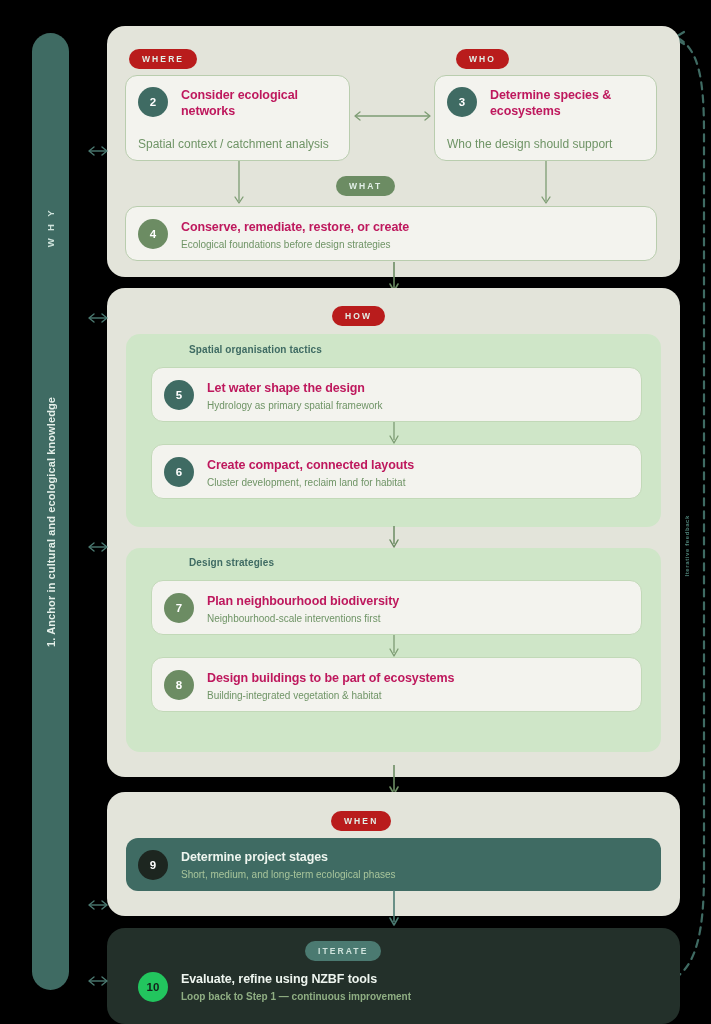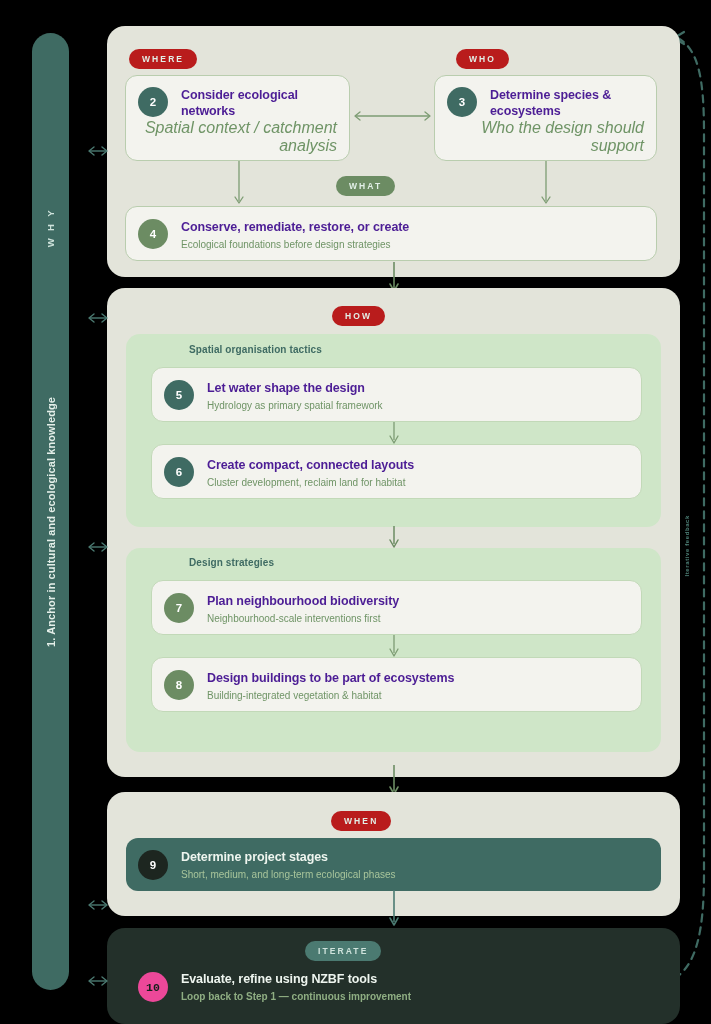--- a/index.html
+++ b/index.html
@@ -140,25 +140,25 @@
     display: flex;
     align-items: center;
     justify-content: center;
     color: #ffffff;
     font-size: 11.5px;
     font-weight: 700;
   }
   .num-teal  { background: #3f6b63; }
   .num-olive { background: #6c8c63; }
   .num-black { background: #1d2620; }
-  .num-lite  { background: #ec4899; color: #14201b; font-family: Liberation Mono, monospace; }
+  .num-lite  { background: #22c55e; color: #14201b; }
 
   .card-body { padding-left: 13px; }
   .c-title {
-    color: #4c1d95;
+    color: #be185d;
     font-size: 12.5px;
     font-weight: 700;
     line-height: 1.28;
     letter-spacing: -0.1px;
   }
   .c-title-light { color: #eef5ef; }
   .c-sub {
     color: #6f9466;
     font-size: 10px;
     font-weight: 400;
@@ -167,24 +167,23 @@
   }
   .c-sub-dim  { color: #a8c59b; }
   .c-sub-dark { color: #8fae83; font-weight: bold; }
 
   
   .tall { flex-direction: column; }
   .tall .row { display: flex; align-items: flex-start; width: 100%; }
   .tall .foot {
     margin-top: auto;
     width: 100%;
-    text-align: right;
+    text-align: left;
     color: #6f9466;
-    font-size: 16px;
-    font-style: italic;
+    font-size: 12px;
   }
 
   
   .subgroup {
     position: absolute;
     border-radius: 14px;
     background: #cfe6c8;
     box-sizing: border-box;
   }
   .subgroup-title {

